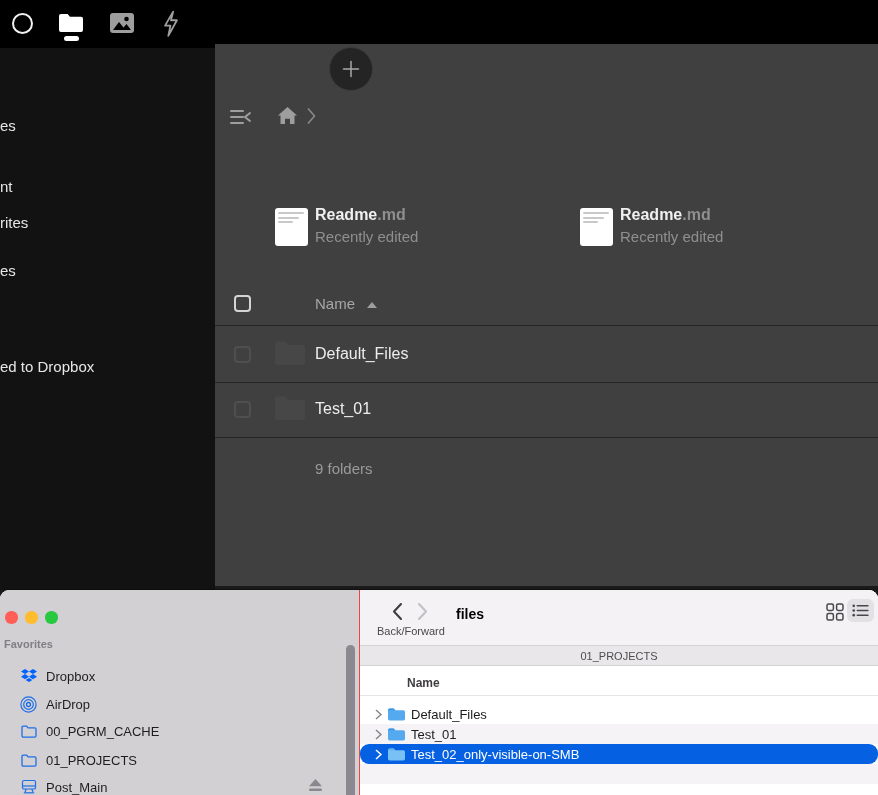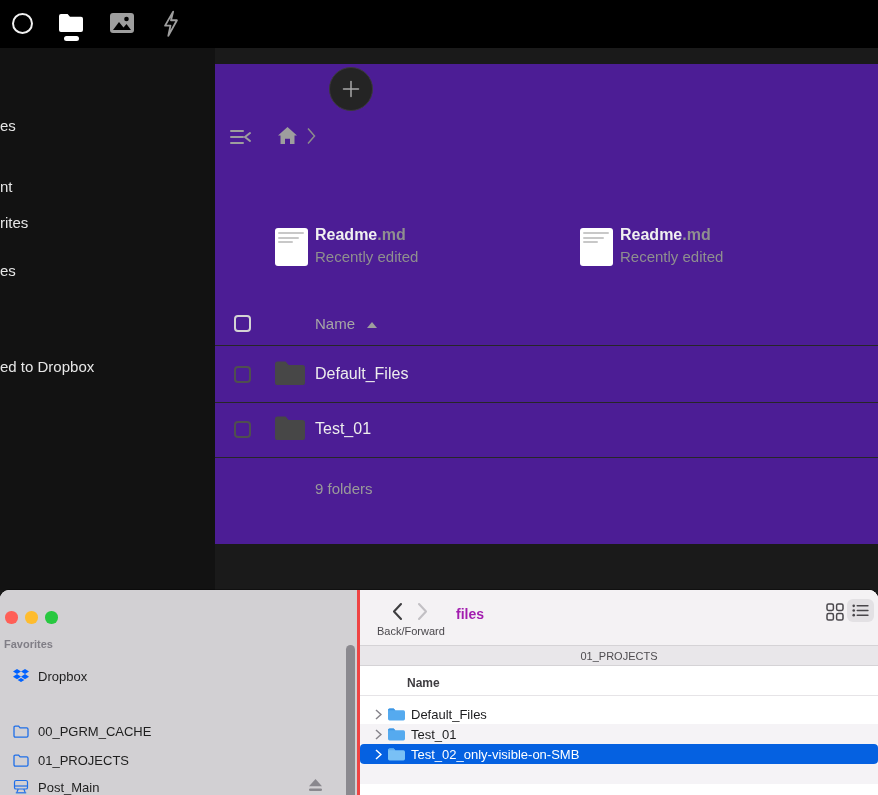--- a/index.html
+++ b/index.html
@@ -13,21 +13,21 @@
   .tb-files { left:59px; top:13px; }
   .tb-indicator { left:64px; top:36px; width:15px; height:4.5px; background:#fff; border-radius:2.5px; }
   .tb-photos { left:110px; top:13px; }
   .tb-activity { left:162px; top:10px; }
 
   
   .nc-sidebar { left:0; top:48px; width:215px; height:542px; background:#121212; overflow:hidden; }
   .nc-side-item { left:0; color:#E6E6E6; font-size:15px; line-height:18px; white-space:nowrap; }
 
   
-  .nc-main { left:215px; top:64px; width:663px; height:480px; background:#4c1d95; overflow:hidden; }
+  .nc-main { left:215px; top:44px; width:663px; height:542px; background:#404040; overflow:hidden; }
   .nc-toolbar-icon { color:#9E9E9E; }
   .collapse-btn { left:15px; top:64px; width:22px; height:18px; }
   .home-btn { left:63px; top:63px; width:19px; height:18px; }
   .crumb-chevron { left:90px; top:63px; width:12px; height:18px; }
   .plus-btn { left:114px; top:3px; width:44px; height:44px; border-radius:50%; background:#242424; border:1px solid #3A3A3A; display:flex; align-items:center; justify-content:center; }
 
   .recent-card { top:162px; width:300px; height:60px; cursor:pointer; }
   .recent-card.c1 { left:60px; } .recent-card.c2 { left:365px; }
   .doc-thumb { left:0; top:2px; width:33px; height:38px; background:#fff; border-radius:3px; padding:4px 3px; }
   .doc-thumb .bar { display:block; height:2px; background:#C8C8C8; border-radius:1px; margin-bottom:2.5px; }
@@ -44,51 +44,51 @@
   .sort-asc { left:152px; top:258px; width:0; height:0; border-left:5px solid transparent; border-right:5px solid transparent; border-bottom:6px solid #9E9E9E; }
   .nc-divider { left:0; width:663px; height:1px; background:#272727; }
   .d1 { top:281px; } .d2 { top:338px; } .d3 { top:393px; }
   .folder-r1 { left:60px; top:296px; } .folder-r2 { left:60px; top:351px; }
   .nc-row-name { left:100px; font-size:16px; color:#EDEDED; white-space:nowrap; }
   .rn1 { top:301px; } .rn2 { top:356px; }
   .nc-summary { left:100px; top:416px; font-size:15px; color:#9A9A9A; }
 
   
   .finder { left:0; top:590px; width:878px; height:205px; border-radius:9px 9px 0 0; overflow:hidden; background:#fff; box-shadow:0 -1px 0 rgba(0,0,0,.35); }
-  .finder-sidebar { left:0; top:0; width:360px; height:205px; background:#D2D0D3; border-right:3px solid #ef4444; overflow:hidden; }
+  .finder-sidebar { left:0; top:0; width:360px; height:205px; background:#D2D0D3; border-right:1px solid #ef4444; overflow:hidden; }
   .traffic { top:21px; width:12.5px; height:12.5px; border-radius:50%; }
   .t-red { left:5px; background:#FF5F57; } .t-yellow { left:25px; background:#FEBC2E; } .t-green { left:45px; background:#28C840; }
   .fav-label { left:4px; top:48px; font-size:11px; font-weight:700; color:#807E86; }
-  .side-row { left:0; width:345px; height:22px; display:flex; align-items:center; padding-left:12px; cursor:default; }
+  .side-row { left:0; width:345px; height:22px; display:flex; align-items:center; padding-left:20px; cursor:default; }
   .side-row .icn { width:17px; display:flex; justify-content:center; }
   .side-row .lbl { margin-left:9px; font-size:13px; color:#1E1E1E; white-space:nowrap; }
   .side-row { top:auto; } 
   .p1 { top:75px; } .p2 { top:103px; } .p3 { top:130px; } .p4 { top:159px; } .p5 { top:186px; }
   .eject-btn { left:308px; top:188px; width:16px; height:13px; }
   .side-scrollbar { left:346px; top:55px; width:9px; height:200px; background:#8B898F; border-radius:4.5px; }
 
   .finder-main { left:360px; top:0; width:518px; height:205px; background:#fff; }
   .f-toolbar { left:0; top:0; width:518px; height:55px; background:#F4F2F4; }
   .back-btn { left:31px; top:12px; width:14px; height:20px; }
   .fwd-btn { left:57px; top:12px; width:14px; height:20px; }
-  .f-title { left:96px; top:16px; font-size:14px; font-weight:700; color:#a21caf; }
+  .f-title { left:96px; top:16px; font-size:14px; font-weight:700; color:#000000; }
   .bf-caption { left:17px; top:35px; font-size:11px; color:#4A484C; white-space:nowrap; }
   .grid-btn { left:466px; top:13px; width:18px; height:18px; }
   .list-btn { left:487px; top:9px; width:27px; height:23px; background:#E3E1E4; border-radius:6px; display:flex; align-items:center; justify-content:center; }
   .view-caption { left:520px; top:35px; font-size:15px; color:#4A484C; white-space:nowrap; }
 
   .f-pathbar { left:0; top:55px; width:518px; height:21px; background:#E9E7EA; border-top:1px solid #D5D3D6; border-bottom:1px solid #D5D3D6; display:flex; align-items:center; justify-content:center; }
   .f-pathbar span { font-size:11px; color:#4E4C50; }
   .f-colheader { left:47px; top:86px; font-size:12px; font-weight:700; color:#3E3C40; }
   .f-header-divider { left:0; top:105px; width:518px; height:1px; background:#E6E4E7; }
 
   .f-row { left:0; width:518px; height:20px; display:flex; align-items:center; cursor:default; }
   .fr1 { top:114px; background:#fff; }
   .fr2 { top:134px; background:#F5F3F6; }
-  .fr3 { top:154px; background:#0561E1; border-radius:4px; }
+  .fr3 { top:154px; background:#0561E1; border-radius:9px; }
   .fr4 { top:174px; background:#F5F3F6; }
   .f-row .disc { margin-left:15px; width:8px; display:flex; }
   .f-row .ficn { margin-left:5px; display:flex; }
   .f-row .fname { margin-left:6px; font-size:13px; color:#1C1C1E; white-space:nowrap; }
   .fr3 .fname { color:#fff; font-weight:500; }
 </style>
 </head>
 <body>
 
 <header class="abs topbar">
@@ -210,20 +210,30 @@
       <span class="icn">
         <svg width="16" height="14" viewBox="0 0 16 14" fill="#0062FF">
             <path d="M4 0 L8 2.55 L4 5.1 L0 2.55 Z"></path>
             <path d="M12 0 L16 2.55 L12 5.1 L8 2.55 Z"></path>
             <path d="M4 5.1 L8 7.65 L4 10.2 L0 7.65 Z"></path>
             <path d="M12 5.1 L16 7.65 L12 10.2 L8 7.65 Z"></path>
             <path d="M4.6 11 L8 13.1 L11.4 11 L8 8.95 Z"></path>
           </svg>
       </span>
       <span class="lbl">Dropbox</span>
+    </div>
+    <div class="abs side-row p2">
+      <span class="icn">
+        <svg width="17" height="17" viewBox="0 0 17 17" fill="none" stroke="#1E6EE8">
+            <circle cx="8.5" cy="8.5" r="2" stroke-width="1.3"></circle>
+            <circle cx="8.5" cy="8.5" r="4.8" stroke-width="1.2"></circle>
+            <circle cx="8.5" cy="8.5" r="7.6" stroke-width="1.2"></circle>
+          </svg>
+      </span>
+      <span class="lbl">AirDrop</span>
     </div>
     <div class="abs side-row p3">
       <span class="icn">
         <svg width="16" height="13" viewBox="0 0 16 13" fill="none" stroke="#1E6EE8" stroke-width="1.3">
             <path d="M1 2.4 q0-1.3 1.3-1.3 h3.3 l1.5 1.8 h6.6 q1.3 0 1.3 1.3 v6.6 q0 1.3-1.3 1.3 H2.3 q-1.3 0-1.3-1.3 Z"></path>
           </svg>
       </span>
       <span class="lbl">00_PGRM_CACHE</span>
     </div>
     <div class="abs side-row p4">

